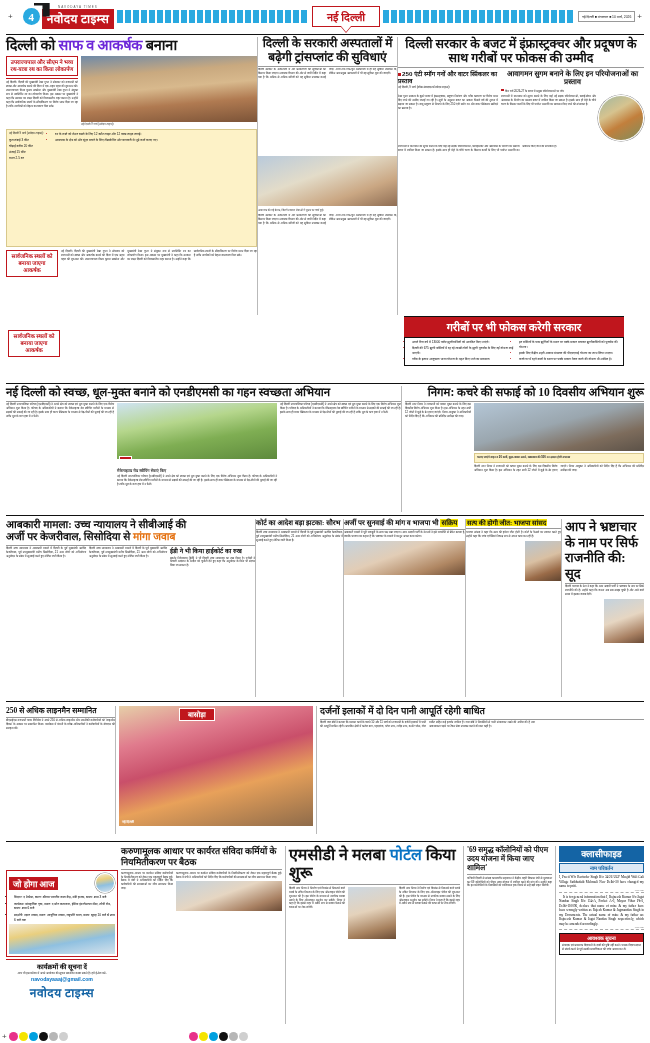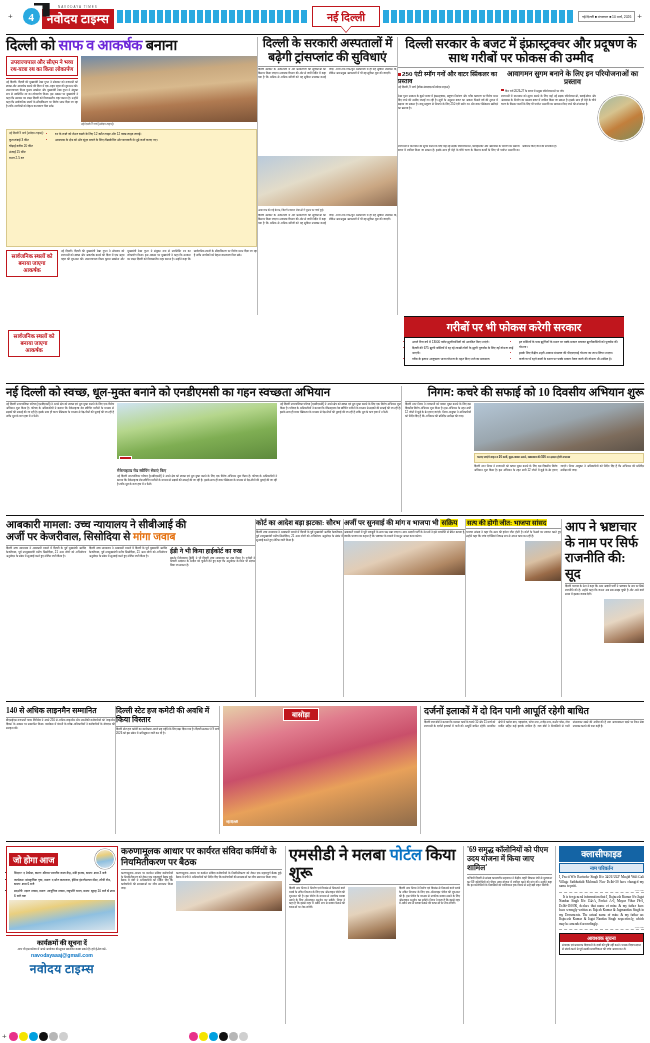--- a/index.html
+++ b/index.html
@@ -351,50 +351,45 @@
       <div class="hr-gray"></div>
       <div class="body-text tiny">दिल्ली भाजपा के नेता ने कहा कि आम आदमी पार्टी ने भ्रष्टाचार के नाम पर सिर्फ राजनीति की है। उन्होंने कहा कि जनता अब सब समझ चुकी है और आने वाले समय में इसका जवाब देगी।</div>
       <div class="photo ph-lady2" style="height:44px;width:40px;float:right;margin:2px 0 0 2px;"></div>
     </div>
   </div>
 
   <div class="rule-black" style="position:absolute;left:6px;top:700px;width:638px;"></div>
 
   <div style="display:flex; position:absolute; left:6px; top:706px; width:638px; height:128px;">
     <div style="width:110px;" class="col-rule">
-      <h3 class="hl-xs" style="font-size:7.6px;">140 से अधिक लाइनमैन सम्मानित</h3>
+      <h3 class="hl-xs" style="font-size:7.6px;">250 से अधिक लाइनमैन सम्मानित</h3>
       <div class="hr-gray"></div>
       <div class="body-text tiny">बीएसईएस राजधानी पावर लिमिटेड ने अपने 250 से अधिक लाइनमैन और तकनीकी कर्मचारियों को 'लाइनमैन दिवस' के अवसर पर सम्मानित किया। कार्यक्रम में कंपनी के वरिष्ठ अधिकारियों ने कर्मचारियों के योगदान की सराहना की।</div>
     </div>
 
-    <div style="width:104px;" class="col-rule">
-      <h3 class="hl-xs" style="font-size:7.6px;">दिल्ली स्टेट हज कमेटी की अवधि में किया विस्तार</h3>
-      <div class="hr-gray"></div>
-      <div class="body-text tiny">दिल्ली स्टेट हज कमेटी का कार्यकाल अगले छह महीने के लिए बढ़ा दिया गया है। दिल्ली सरकार ने 9 मार्च 2026 को इस संबंध में अधिसूचना जारी कर दी है।</div>
-    </div>
 
     <div style="width:200px;padding:0 3px;">
       <div class="photo ph-fest" style="height:120px;position:relative;">
         <div class="redtag" style="left:60px;top:2px;">बासोड़ा</div>
         <div style="position:absolute;left:3px;bottom:2px;font-size:3.4px;color:#fff;font-weight:bold;">नई दिल्ली</div>
       </div>
     </div>
 
     <div style="flex:1;padding-left:3px;border-left:0.4px solid #b9b9b9;">
       <h3 class="hl-sm" style="font-size:9.5px;">दर्जनों इलाकों में दो दिन पानी आपूर्ति रहेगी बाधित</h3>
       <div class="hr-gray"></div>
       <div class="body-text tiny" style="column-count:3;column-gap:3px;">दिल्ली जल बोर्ड ने बताया कि मरम्मत कार्य के चलते 10 और 11 मार्च को राजधानी के दर्जनों इलाकों में पानी की आपूर्ति बाधित रहेगी। प्रभावित क्षेत्रों में करोल बाग, पहाड़गंज, पटेल नगर, राजेंद्र नगर, कनॉट प्लेस, गोल मार्केट सहित कई इलाके शामिल हैं। जल बोर्ड ने निवासियों से पानी संभालकर रखने की अपील की है तथा आवश्यकता पड़ने पर टैंकर सेवा उपलब्ध कराने की बात कही है।</div>
     </div>
   </div>
 
   <div class="rule-black" style="position:absolute;left:6px;top:840px;width:638px;"></div>
 
   <div style="display:flex; position:absolute; left:6px; top:846px; width:638px; height:178px;">
 
-    <div style="width:112px;">
+    <div style="width:112px;margin-top:24px;">
       <div class="events-box">
         <div style="display:flex;align-items:center;justify-content:space-between;">
           <div class="events-head">जो होगा आज</div>
           <div class="photo ph-kids ph-round" style="width:20px;height:20px;"></div>
         </div>
         <ul class="events-list red-dot" style="padding-left:5px;">
           <li>थिएटर: द टेम्पेस्ट, स्थान: श्रीराम भारतीय कला केंद्र, मंडी हाउस, समय: शाम 3 बजे</li>
           <li>कार्यक्रम: सांस्कृतिक नृत्य, स्थान: द स्टेन कलाकार, इंडिया इंटरनेशनल सेंटर, लोधी रोड, समय: शाम 6 बजे</li>
           <li>प्रदर्शनी: उड़ान उत्सव, स्थान: आधुनिक उत्सव, राष्ट्रपति भवन, समय: सुबह 10 बजे से शाम 6 बजे तक</li>
         </ul>

